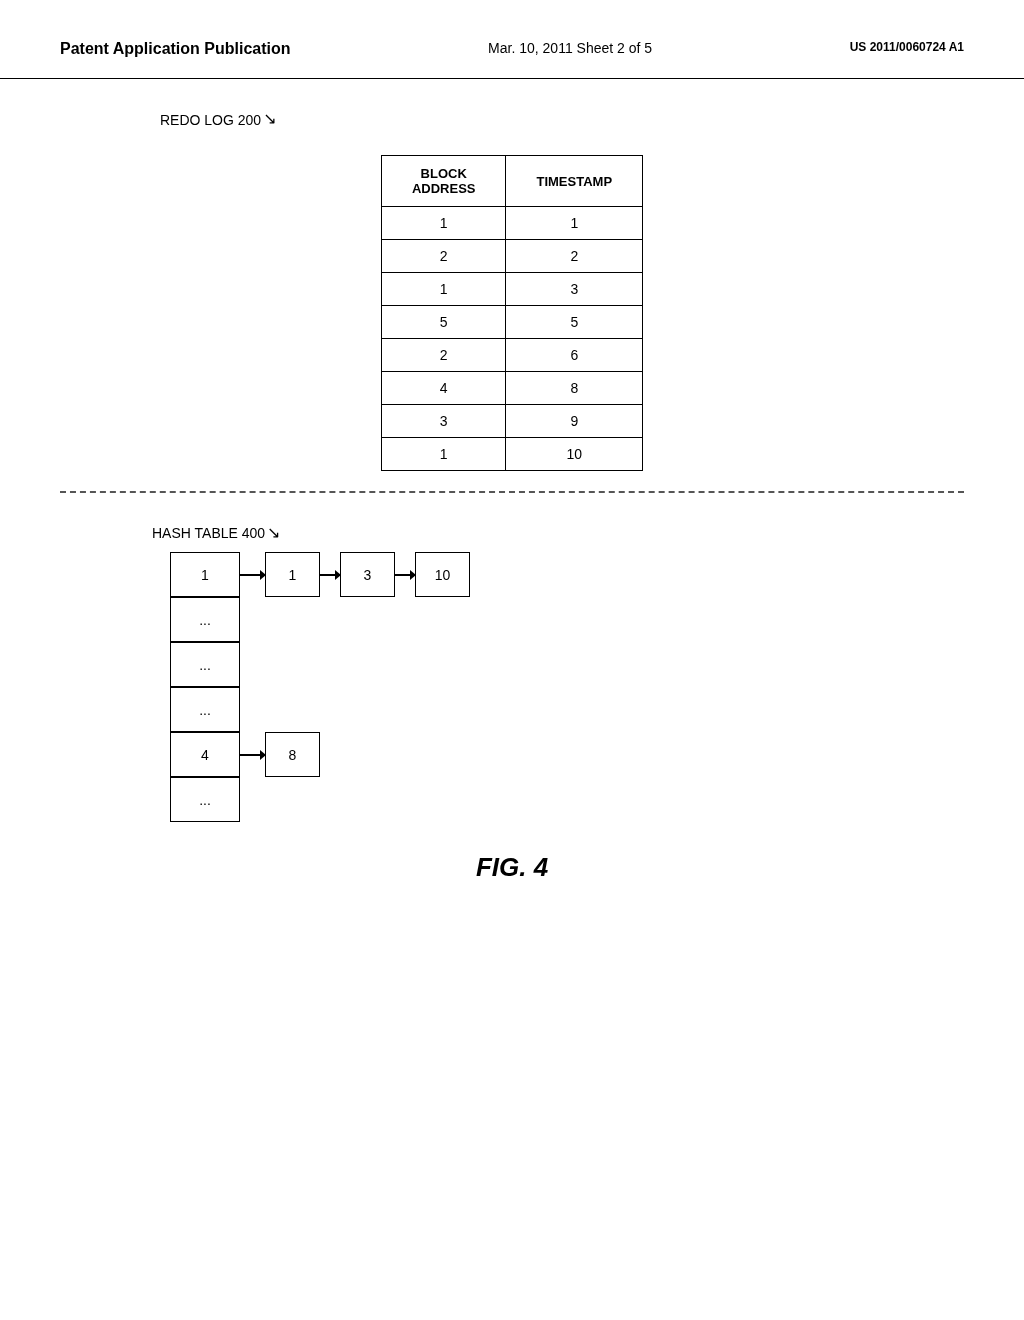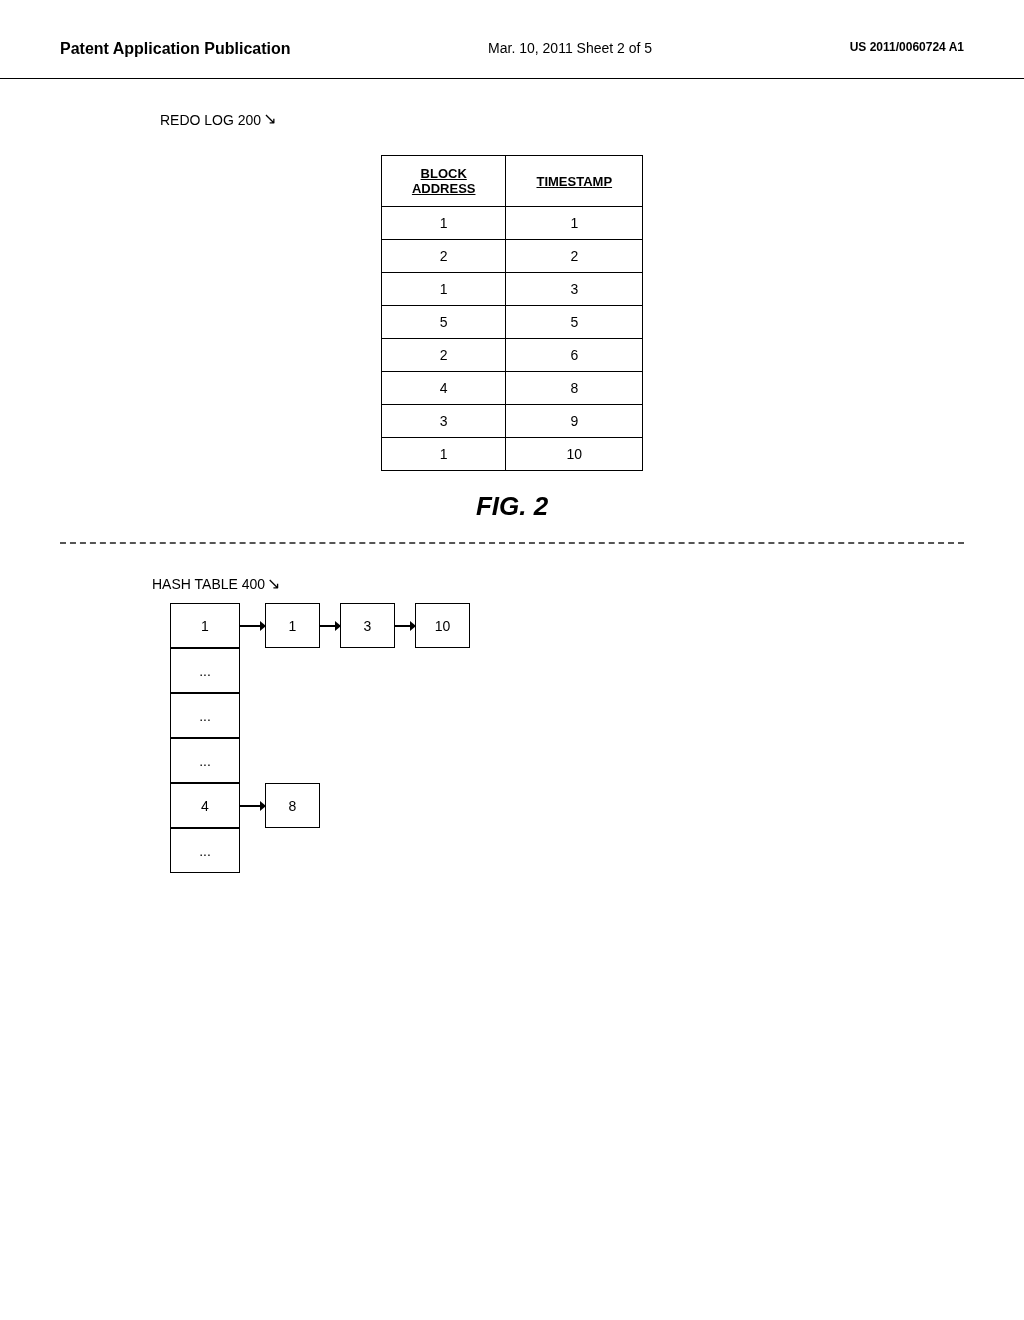--- a/index.html
+++ b/index.html
@@ -63,21 +63,20 @@
     }
     .redo-table th, .redo-table td {
       border: 1.5px solid #000;
       text-align: center;
       padding: 8px 30px;
     }
     .redo-table th {
       font-weight: bold;
       font-size: 13px;
       padding: 10px 30px;
-      text-decoration: underline;
     }
 
     
     .fig-label {
       text-align: center;
       font-style: italic;
       font-weight: bold;
       font-size: 26px;
       margin: 20px 0 20px 0;
     }
@@ -178,21 +177,20 @@
             <td>9</td>
           </tr>
           <tr>
             <td>1</td>
             <td>10</td>
           </tr>
         </tbody>
     </table>
   </div>
 
-  <div class="fig-label">FIG. 2</div>
 </div>
 
 <hr class="dashed-separator">
 
 <div class="hash-section">
   <div class="hash-label">
     <span>HASH TABLE 400</span>
     <span class="arrow">↘</span>
   </div>
 
@@ -228,13 +226,14 @@
             <span style="position:absolute;right:-1px;top:-4px;border-top:5px solid transparent;border-bottom:5px solid transparent;border-left:6px solid #000;"></span>
           </div>
           <div style="border: 1.5px solid rgb(0, 0, 0); width: 55px; height: 45px; display: flex; align-items: center; justify-content: center; font-size: 14px;">8</div>
         </div>
         <div style="display: flex; align-items: center; height: 45px;">
           <div class="hash-cell" style="border: 1.5px solid rgb(0, 0, 0); width: 70px; height: 45px; display: flex; align-items: center; justify-content: center; font-size: 14px;">...</div>
         </div>
       </div>
     </div>
 
+  <div class="fig-label" style="margin-top:30px;">FIG. 4</div>
 </div>
 
 </body></html>

